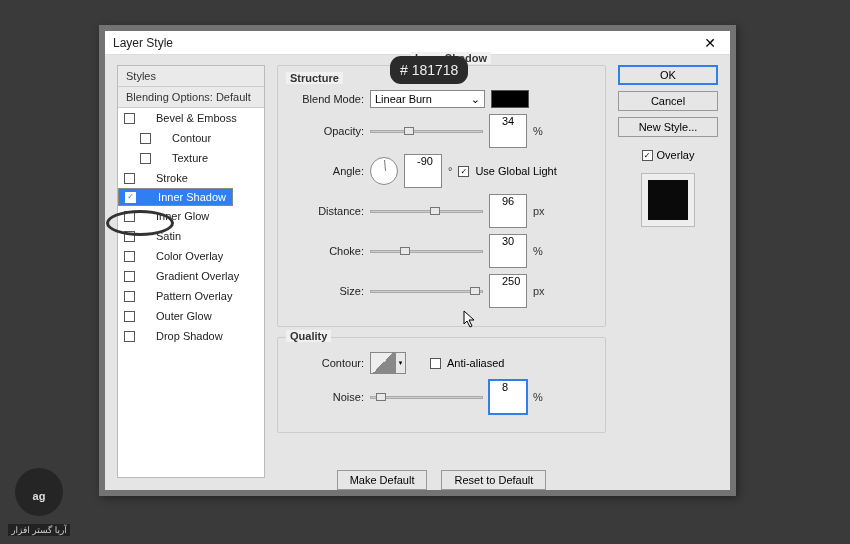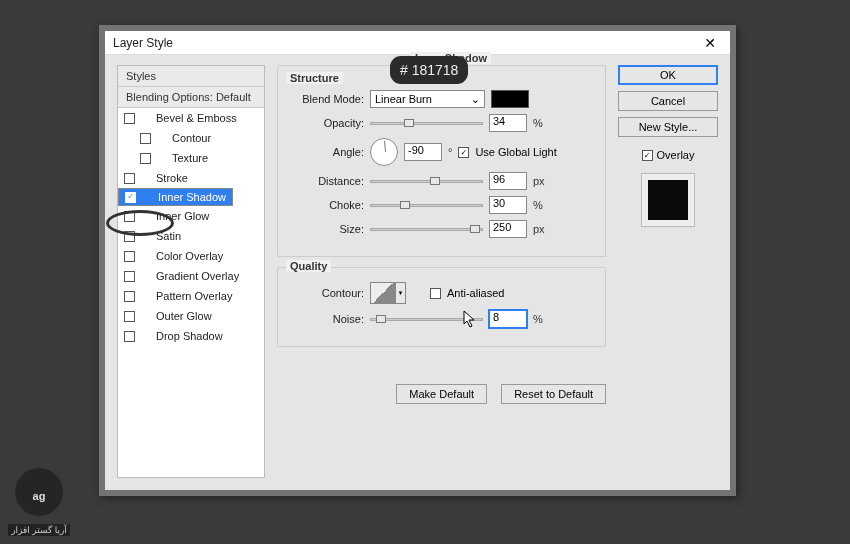--- a/index.html
+++ b/index.html
@@ -21,21 +21,21 @@
 .fieldset { border: 1px solid #ccc; border-radius: 2px; padding: 8px 10px 12px 10px; margin-bottom: 10px; position: relative; }
 .legend { position: absolute; top: -8px; left: 8px; background: #f0f0f0; padding: 0 4px; font-size: 11px; color: #333; font-weight: bold; }
 .inner-legend { position: absolute; top: -14px; right: 114px; background: #f0f0f0; padding: 0 4px; font-size: 11px; color: #333; font-weight: bold; }
 .row { display: flex; align-items: center; margin: 6px 0; gap: 6px; }
 .row .lbl { width: 76px; text-align: right; color: #222; }
 .sel { width: 115px; height: 18px; border: 1px solid #888; background: #fff; padding: 0 4px; display: flex; align-items: center; justify-content: space-between; }
 .swatch { width: 38px; height: 18px; background: #000; border: 1px solid #555; }
 .slider { width: 113px; height: 14px; position: relative; }
 .track { position: absolute; top: 6px; left: 0; right: 0; height: 3px; background: linear-gradient(#bbb,#ddd); border: 1px solid #aaa; }
 .thumb { position: absolute; top: 3px; width: 10px; height: 8px; background: #e8e8e8; border: 1px solid #777; }
-.numfield { width: 38px; height: 18px; border: 1px solid #888; background: #fff; padding: 0 3px; text-align: left; }
+.numfield { width: 38px; height: 34px; border: 1px solid #888; background: #fff; padding: 0 12px; text-align: left; }
 .numfield.active { border: 1px solid #2f7ff0; outline: 1px solid #2f7ff0; }
 .anglewrap { display: flex; align-items: center; gap: 6px; }
 .anglecircle { width: 28px; height: 28px; border: 1px solid #888; border-radius: 50%; background: #fff; position: relative; }
 .anglecircle::after { content: ''; position: absolute; width: 1px; height: 11px; background: #777; left: 14px; top: 2px; transform-origin: bottom; transform: rotate(-5deg); }
 .cbx { width: 11px; height: 11px; border: 1px solid #555; background: #fff; display: inline-flex; align-items: center; justify-content: center; font-size: 8px; }
 .contour { width: 26px; height: 22px; border: 1px solid #888; background: linear-gradient(135deg, #eee 50%, #888 50%); position: relative; }
 .contour-dd { width: 10px; height: 22px; border: 1px solid #888; border-left: none; background: #e8e8e8; display: flex; align-items: center; justify-content: center; font-size: 7px; }
 .btn { height: 20px; padding: 0 12px; border: 1px solid #999; background: #e6e6e6; display: inline-flex; align-items: center; justify-content: center; cursor: pointer; }
 .right { width: 100px; display: flex; flex-direction: column; gap: 6px; align-items: stretch; }
 .rbtn { height: 20px; border: 1px solid #999; background: #e6e6e6; display: flex; align-items: center; justify-content: center; cursor: pointer; }
@@ -197,21 +197,21 @@
           <span class="lbl">Noise:</span>
           <div class="slider">
               <div class="track"></div>
               <div class="thumb" style="left:6px;"></div>
             </div>
           <div class="numfield active">8</div>
           <span class="unit">%</span>
         </div>
       </div>
 
-      <div class="row" style="justify-content:flex-end; gap:14px;margin-top:37px;">
+      <div class="row" style="justify-content:center; gap:14px;margin-top:37px;">
         <div class="btn">Make Default</div>
         <div class="btn">Reset to Default</div>
       </div>
     </div>
 
     <div class="right">
       <div class="rbtn ok">OK</div>
       <div class="rbtn">Cancel</div>
       <div class="rbtn">New Style...</div>
       <div class="preview-cb">

